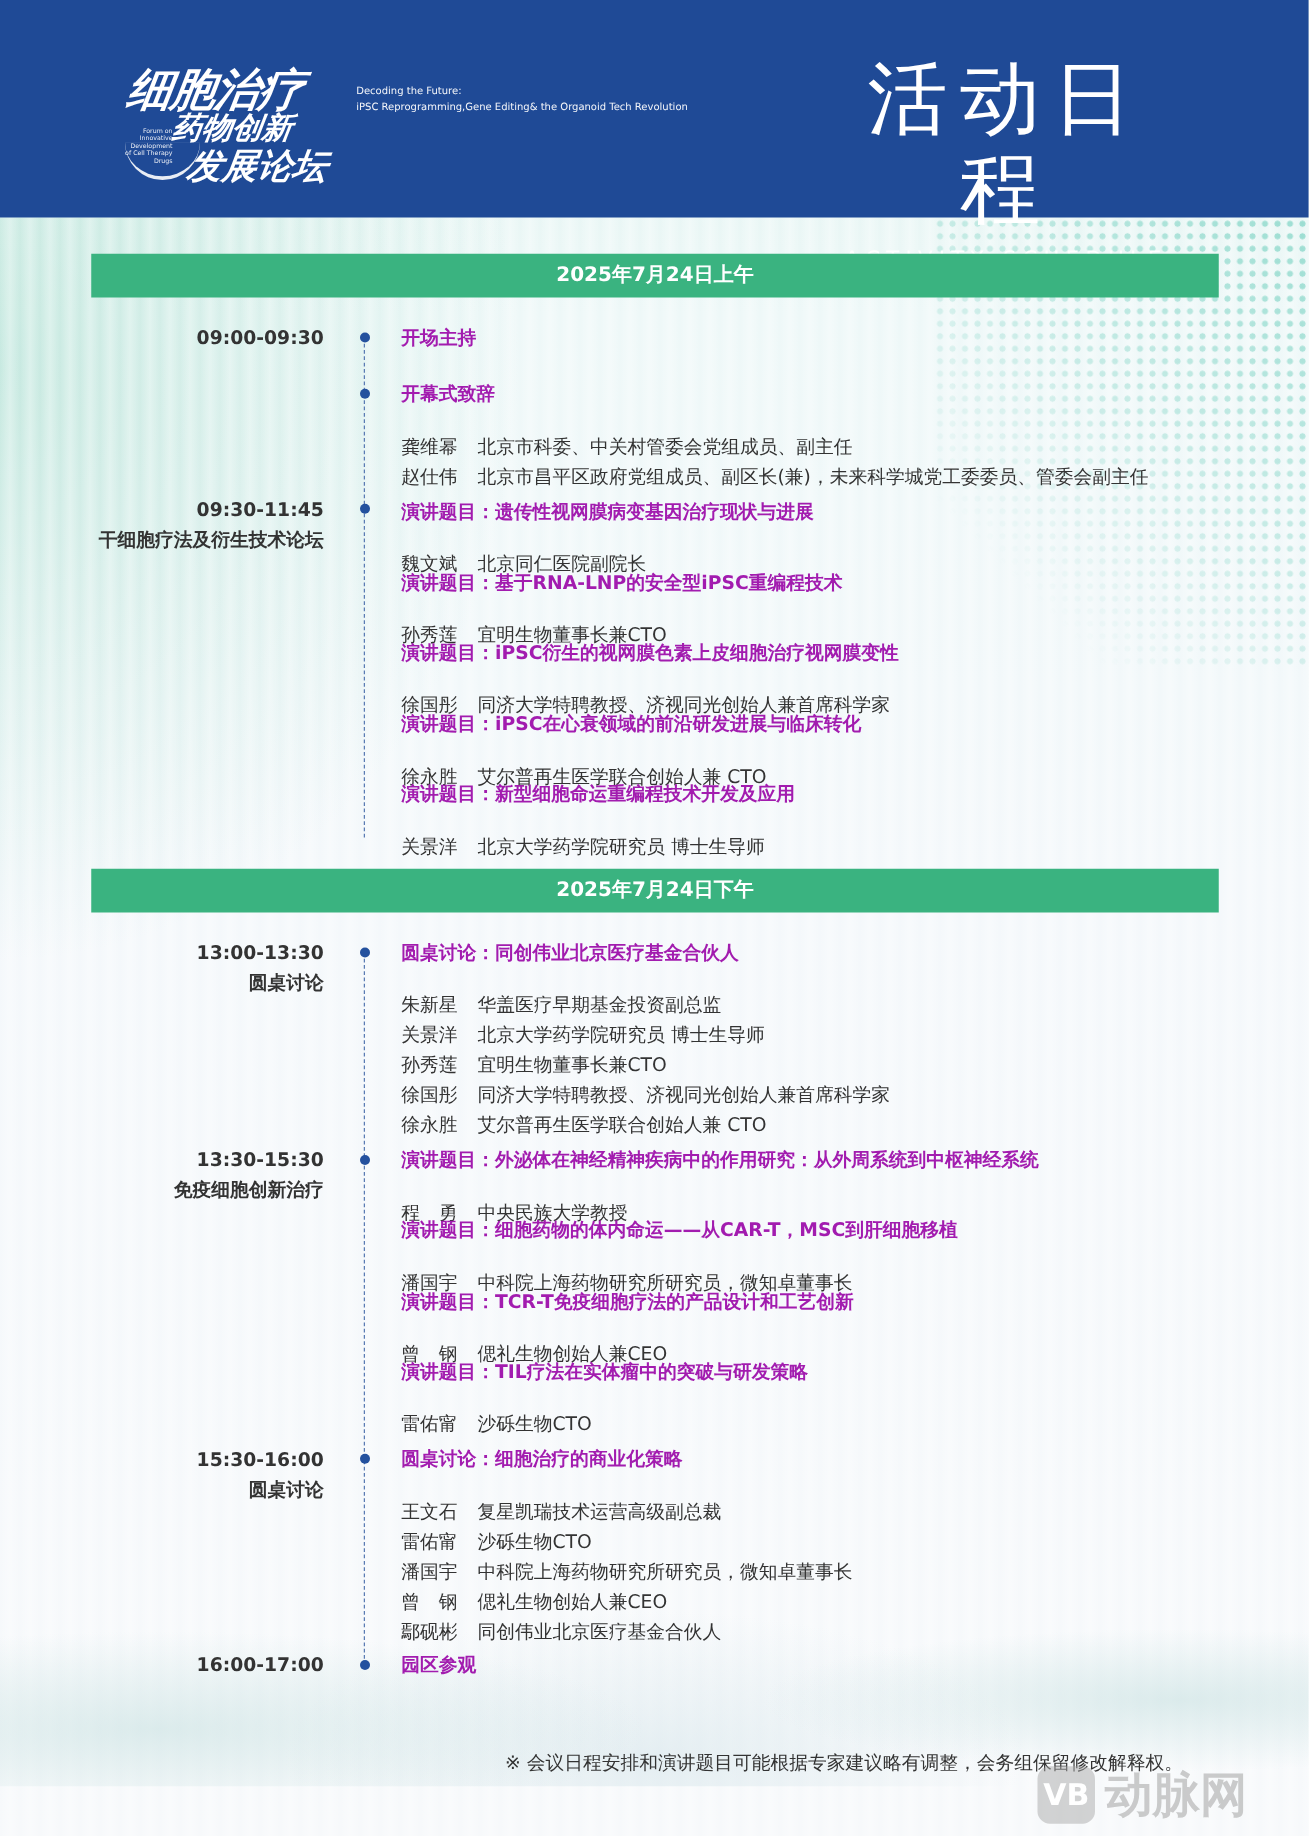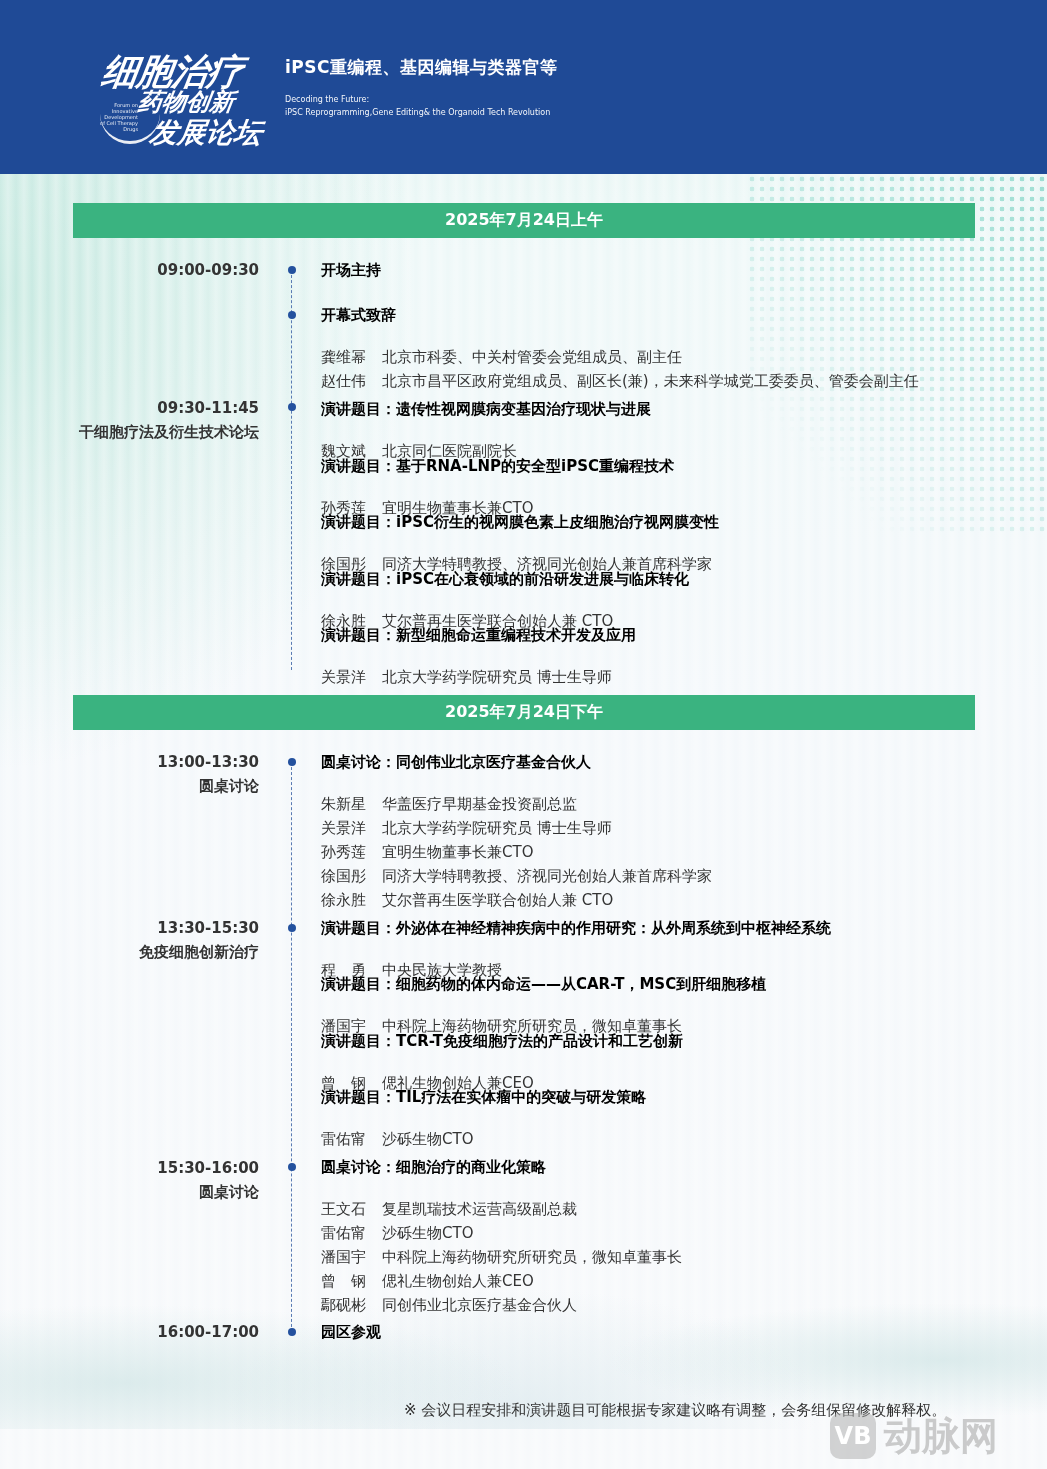--- a/index.html
+++ b/index.html
@@ -78,21 +78,21 @@
   .dot {
     position: absolute; left: 288px; width: 8px; height: 8px; border-radius: 50%;
     background: #24519e;
   }
   .time {
     position: absolute; right: 788px; text-align: right;
     font-size: 15px; font-weight: bold; color: #333; line-height: 24px; white-space: nowrap;
   }
   .time .sess { display: block; }
   .title {
-    position: absolute; left: 321px; font-size: 15px; font-weight: bold; color: #000000; line-height: 24px; white-space: nowrap;
+    position: absolute; left: 321px; font-size: 15px; font-weight: bold; color: #a21caf; line-height: 24px; white-space: nowrap;
   }
   .speaker {
     position: absolute; left: 321px; font-size: 15px; color: #333; line-height: 24px; white-space: nowrap;
   }
   .speaker .name { display: inline-block; width: 61px; margin-top: 18px; }
 
   .footnote {
     position: absolute; left: 404px; top: 1401px; font-size: 15px; color: #333; white-space: nowrap;
   }
   .watermark {
@@ -114,25 +114,28 @@
 
 <div class="header">
   <div class="logo">
     <span class="swoosh"></span>
     <span class="l1">细胞治疗</span>
     <span class="small">Forum on Innovative Development of Cell Therapy Drugs</span>
     <span class="l2">药物创新</span>
     <span class="l3">发展论坛</span>
   </div>
   <div class="subtitle">
-    <div class="zh">iPSC重编程、基因编辑与类器官等</div>
     <div class="en">
       <div>Decoding the Future:</div>
       <div>iPSC Reprogramming,Gene Editing&amp; the Organoid Tech Revolution</div>
     </div>
+  </div>
+  <div class="title-block">
+    <div class="zh">活动日程</div>
+    <div class="en">ACTIVITY SCHEDULE</div>
   </div>
 </div>
 
 <div class="day-bar" style="top:203px">2025年7月24日上午</div>
 
 <div class="timeline-line" style="top:270px;height:400px"></div>
 
 <div class="time" style="top:258px"><span>09:00-09:30</span></div>
 <span class="dot" style="top:266px"></span>
 <div class="title" style="top:258px">开场主持</div>

